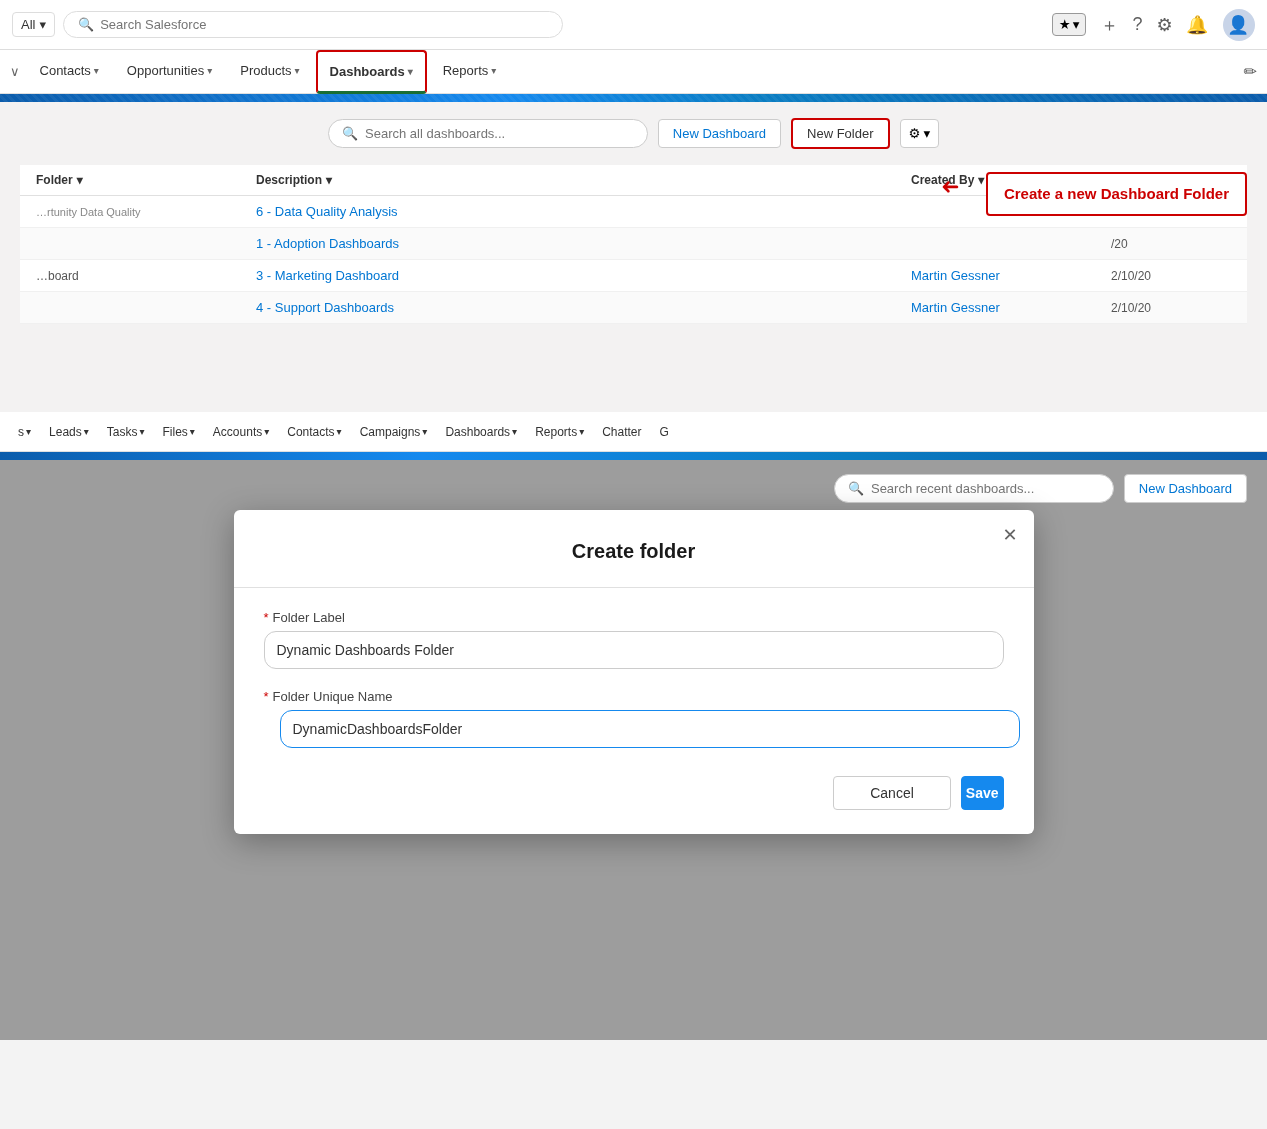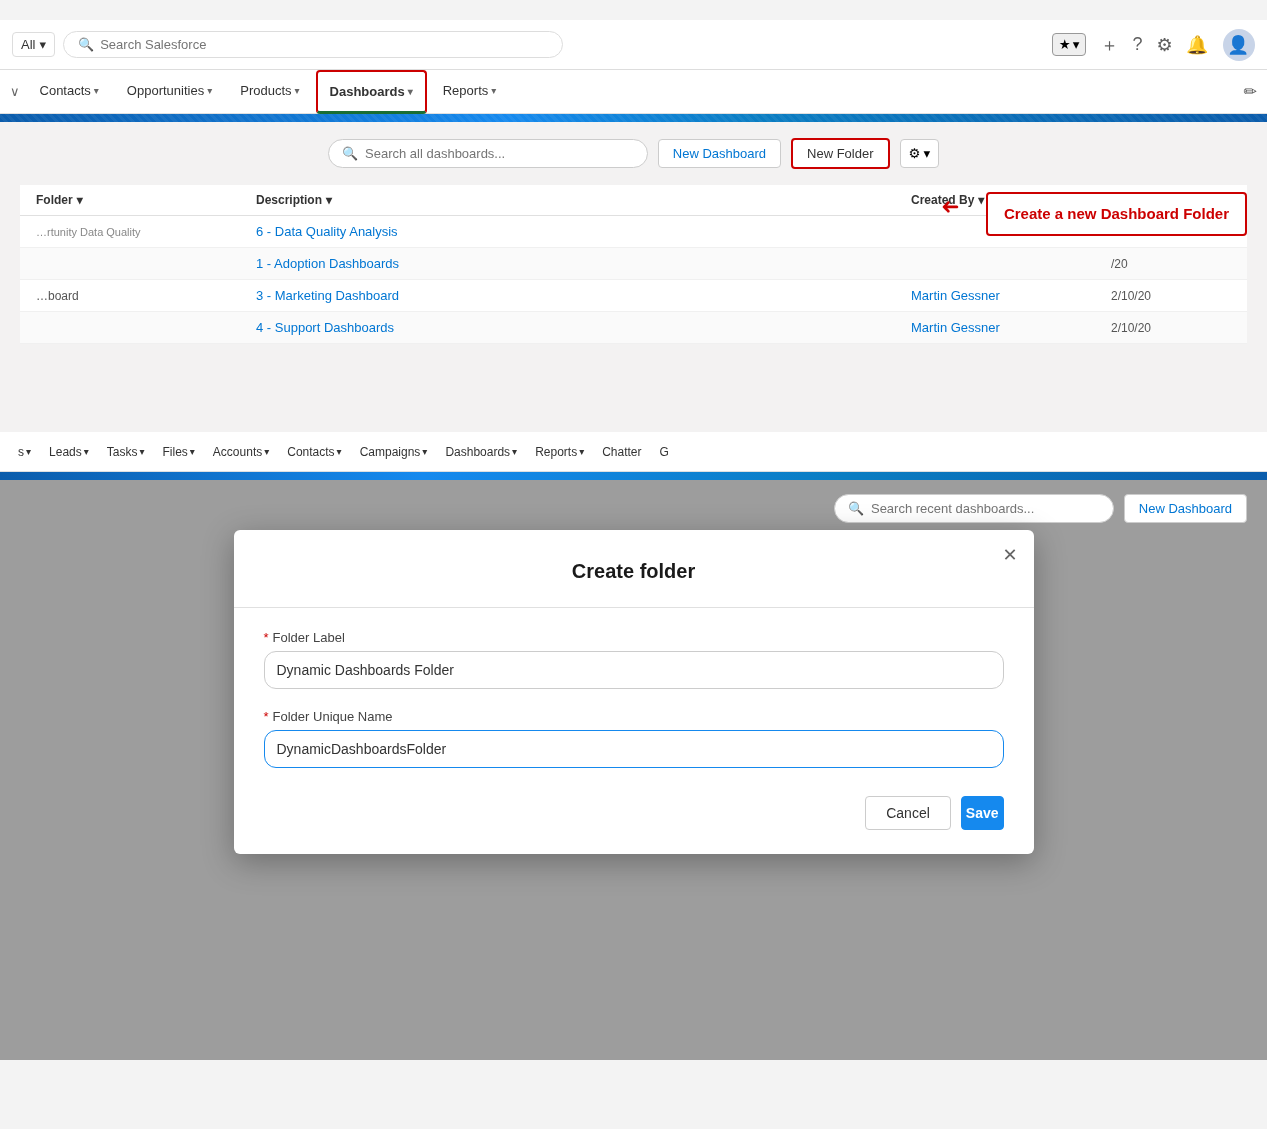--- a/index.html
+++ b/index.html
@@ -7,21 +7,20 @@
 
     
     .top-nav {
       background: #fff;
       border-bottom: 1px solid #ddd;
       display: flex;
       align-items: center;
       padding: 0 12px;
       height: 50px;
       gap: 8px;
-      margin-top: 20px;
     }
     .nav-all-btn {
       display: flex; align-items: center; gap: 4px;
       border: 1px solid #ddd; border-radius: 4px;
       padding: 4px 8px; cursor: pointer; font-size: 13px; color: #333;
       background: #fff;
     }
     .search-bar {
       display: flex; align-items: center;
       border: 1px solid #ddd; border-radius: 20px;
@@ -198,27 +197,27 @@
     .form-group { margin-bottom: 20px; }
     .form-label {
       font-size: 13px; font-weight: 500; color: #444; margin-bottom: 6px;
       display: flex; align-items: center; gap: 2px;
     }
     .required-star { color: #c00; margin-right: 2px; }
     .form-input {
       width: 100%; border: 1px solid #ccc; border-radius: 12px;
       padding: 10px 12px; font-size: 14px; color: #333; outline: none;
     }
-    .form-input.active { border-color: #1589ee; }
+    .form-input.active { border-color: #1589ee; margin-left: 16px; }
     .modal-footer {
       display: flex; justify-content: flex-end; gap: 10px; margin-top: 28px;
     }
     .btn-cancel {
       background: #fff; border: 1px solid #ccc; border-radius: 4px;
-      padding: 8px 20px; cursor: pointer; font-size: 14px; color: #333;
+      padding: 8px 36px; cursor: pointer; font-size: 14px; color: #333;
     }
     .btn-save {
       background: #1589ee; border: 1px solid #1589ee; border-radius: 4px;
       padding: 8px 4px; cursor: pointer; font-size: 14px; color: #fff; font-weight: 600;
     }
     .close-btn {
       position: absolute; top: 14px; right: 16px;
       background: none; border: none; cursor: pointer;
       font-size: 18px; color: #666;
     }

